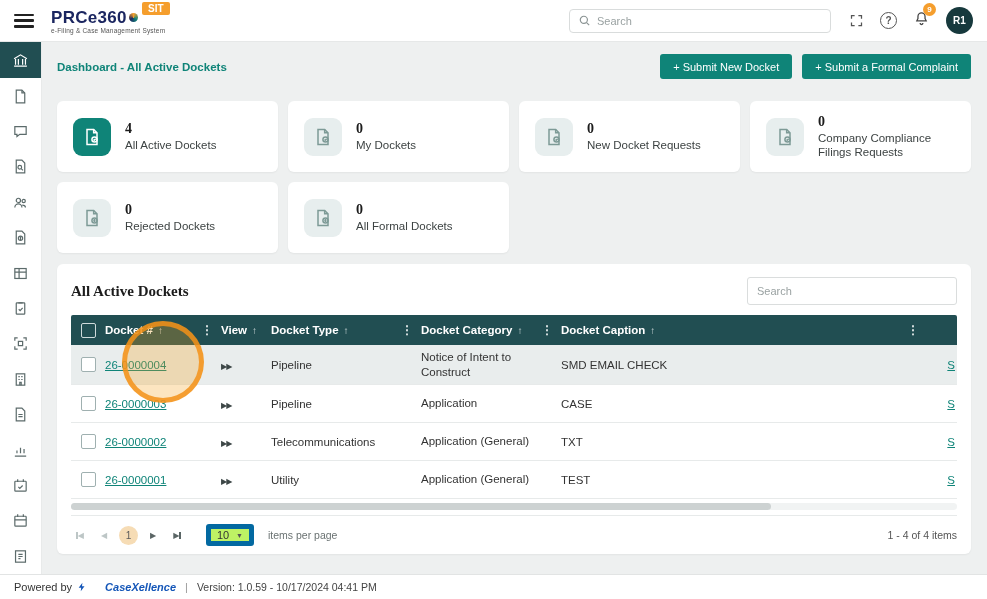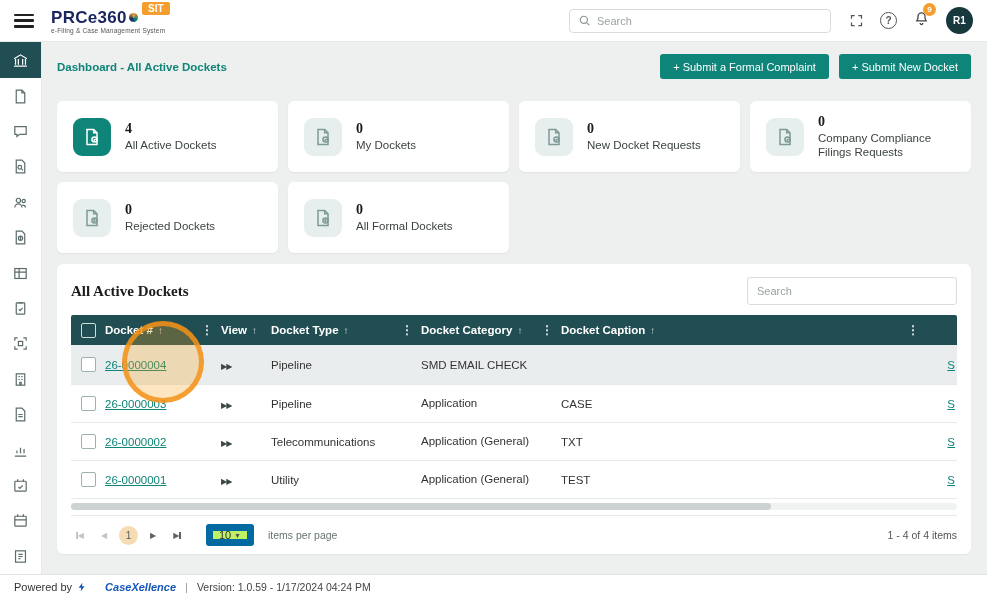--- a/index.html
+++ b/index.html
@@ -99,21 +99,21 @@
   .hscroll .thumb { position:absolute; left:0; top:0; height:7px; width:79%; background:#cdd2d2; border-radius:4px; cursor:grab; }
 
   
   .pager { display:flex; align-items:center; gap:6px; border-top:1px solid #e7eaea; margin-top:5px; padding-top:8px; }
   .pg-btn { width:18px; height:18px; border-radius:50%; display:flex; align-items:center; justify-content:center;
             font-size:8px; color:#5a6565; cursor:pointer; background:transparent; }
   .pg-btn.disabled { color:#bdc6c6; }
   .pg-btn .bar { width:1.5px; height:7px; background:currentColor; display:inline-block; }
   .pg-page { width:19px; height:19px; border-radius:50%; background:#f6dcb5; color:#5a5a5a; font-size:10px;
              display:flex; align-items:center; justify-content:center; cursor:pointer; }
-  .page-size { margin-left:14px; width:48px; height:22px; border:7px solid #0369a1; border-radius:3px;
+  .page-size { margin-left:14px; width:48px; height:22px; border:5px solid #0369a1; border-radius:3px;
                display:flex; align-items:center; justify-content:space-between; padding:0 6px; font-size:11px;
                color:#333; cursor:pointer; background:#bef264; }
   .page-size .caret { font-size:7px; color:#555; }
   .per-page-label { font-size:10.5px; color:#6a7272; margin-left:8px; }
   .range-label { margin-left:auto; font-size:10.5px; color:#555; }
 
   
   .footer { position:absolute; bottom:0; left:0; right:0; height:25px; background:#fff; border-top:1px solid #e2e4e4;
             display:flex; align-items:center; padding:0 14px; gap:5px; font-size:11px; color:#333; z-index:15; }
   .cx-brand { color:#1456b8; font-weight:bold; font-style:italic; display:flex; align-items:center; gap:18px; }
@@ -261,22 +261,22 @@
           <path d="M9 9h6M9 12h6M9 15h3"></path>
         </svg>
       </div>
   </div>
 
   <div class="main">
 
     <div class="crumb-row">
       <span class="breadcrumb">Dashboard - All Active Dockets</span>
       <div class="action-btns">
+        <button class="teal-btn">+ Submit New Docket</button>
         <button class="teal-btn">+ Submit a Formal Complaint</button>
-        <button class="teal-btn">+ Submit New Docket</button>
       </div>
     </div>
 
     <div class="stats">
       <div class="stat-card active">
         <div class="stat-icon">
             <svg viewBox="0 0 24 24" fill="none" stroke="currentColor" stroke-width="1.8">
               <path d="M6 3h8l4 4v14H6z"></path>
               <path d="M14 3v4h4"></path>
               <circle cx="15" cy="15" r="3.1"></circle>
@@ -399,20 +399,21 @@
           <div class="hcell c-side"></div>
         </div>
 
         <div class="trow tbody-row hl">
           <div class="c-cb">
               <input type="checkbox" class="cbx" style="">
             </div>
           <div class="c-docket"><span class="docket-link">26-0000004</span></div>
           <div class="c-view"><span class="ff">▶▶</span></div>
           <div class="c-type">Pipeline</div>
+          <div class="c-cat cat-cell">Notice of Intent to Construct</div>
           <div class="c-cap">SMD EMAIL CHECK</div>
           <div class="c-side"><span class="side-link">S</span></div>
         </div>
 
         <div class="trow tbody-row">
           <div class="c-cb">
               <input type="checkbox" class="cbx" style="">
             </div>
           <div class="c-docket"><span class="docket-link">26-0000003</span></div>
           <div class="c-view"><span class="ff">▶▶</span></div>
@@ -479,17 +480,17 @@
 
   <div class="footer">
     <span>Powered by</span>
     <span class="cx-brand">
       <svg width="10" height="12" viewBox="0 0 24 24">
           <path d="M13 2 4 14h6l-1 8 9-12h-6z" fill="#1456b8"></path>
         </svg>
       <span>CaseXellence</span>
     </span>
     <span class="foot-sep">|</span>
-    <span class="foot-version">Version: 1.0.59 - 1/17/2024 04:24 PM</span>
+    <span class="foot-version">Version: 1.0.59 - 10/17/2024 04:41 PM</span>
   </div>
 
   <div class="click-ring"></div>
 </div>
 
 </body></html>

